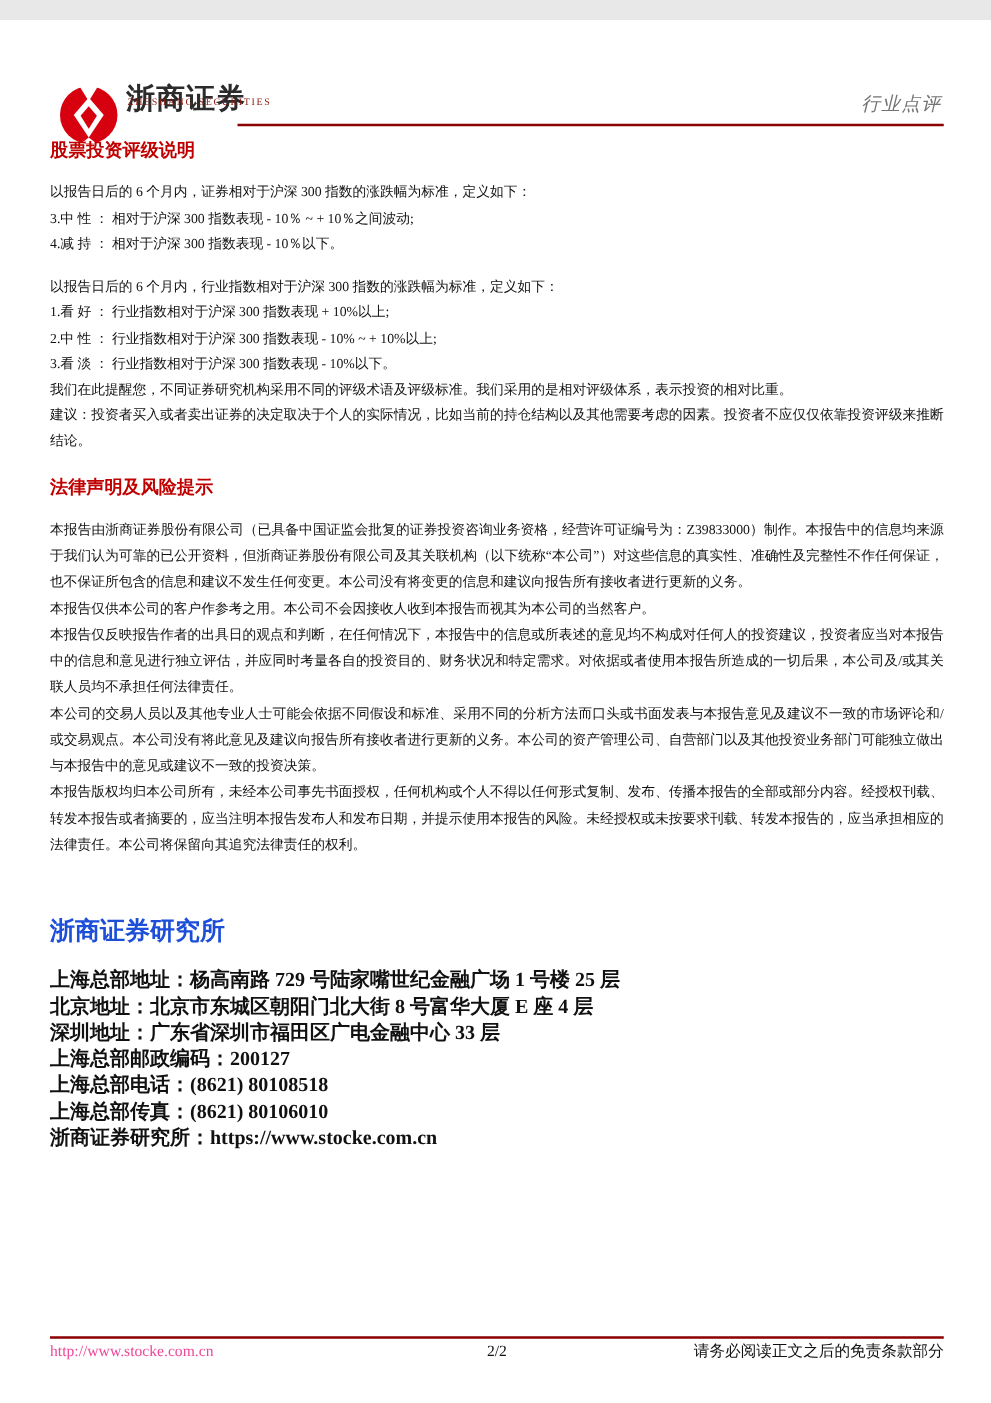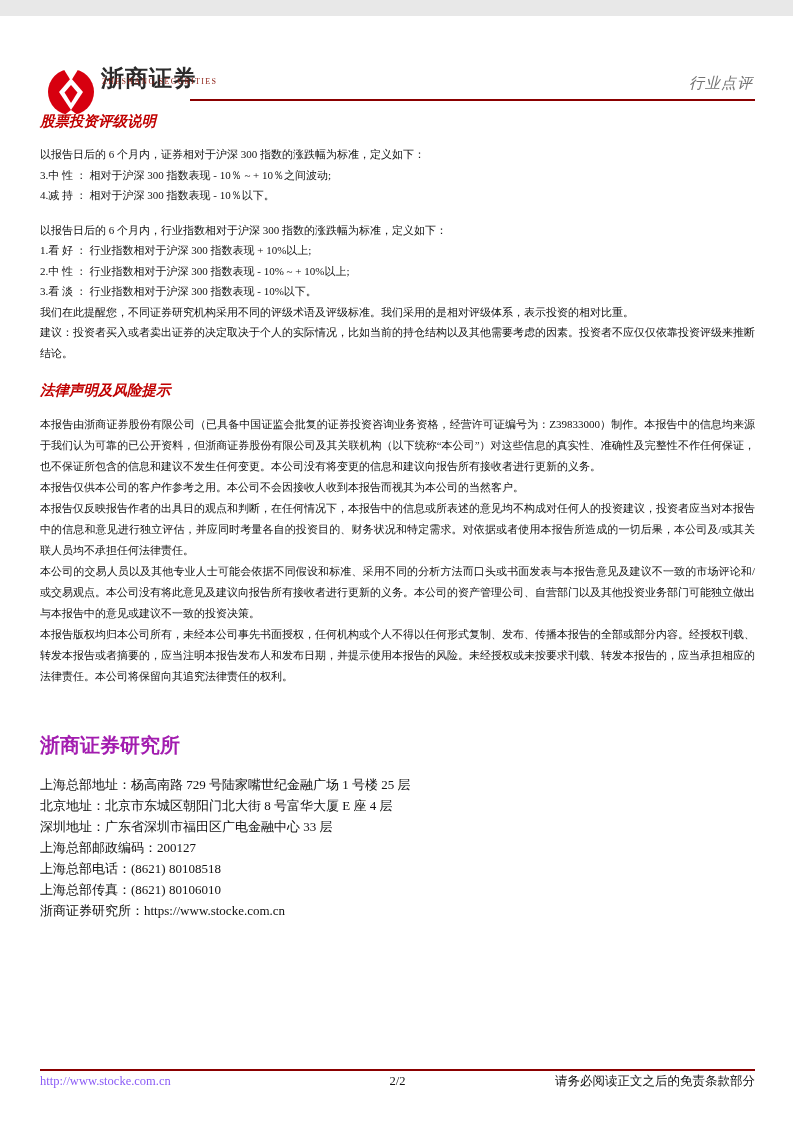--- a/index.html
+++ b/index.html
@@ -27,36 +27,36 @@
   }
   .header-rule{position:absolute;left:190px;right:38px;top:83px;height:2px;background:#8b0000;}
   .doc-type{
     position:absolute;right:40px;top:58px;
     font-size:15px;font-style:italic;color:#737373;letter-spacing:1px;
     white-space:nowrap;
   }
   
   .content{position:absolute;left:40px;right:38px;top:97px;}
   .sec-title{
-    margin:0;color:#c00000;font-weight:bold;font-size:14.5px;line-height:16px;font-style:italic;
+    margin:0;color:#c00000;font-weight:bold;font-size:14.5px;line-height:16px;
   }
   .para{margin:0;font-size:11px;text-align:justify;}
   .rt{line-height:20.5px;}   
   .lt{line-height:21px;}     
   .s1-intro{margin-top:15px;}
   .s2-title{margin-top:24px;}
   .s2-intro{margin-top:14px;}
   .legal-title{margin-top:19px;}
   .legal-first{margin-top:16px;}
   .research-title{
-    margin:46px 0 0 0;color:#a21caf;font-weight:bold;font-size:20px;line-height:24px;
+    margin:46px 0 0 0;color:#1d4ed8;font-weight:bold;font-size:20px;line-height:24px;
   }
   .contacts{margin-top:17px;}
-  .contact-line{margin:0;font-size:13px;line-height:21px;}
-  a.doc-link{color:#8b5cf6;text-decoration:none;}
+  .contact-line{margin:0;font-size:16px;line-height:21px;font-weight:bold;}
+  a.doc-link{color:#ec4899;text-decoration:none;}
   
   .footer-rule{position:absolute;left:40px;right:38px;top:1053px;height:2px;background:#8b0000;}
   .footer-bar{
     position:absolute;left:40px;right:38px;top:1057px;
     display:flex;justify-content:space-between;align-items:flex-start;
     font-size:12.5px;line-height:16px;
   }
   .footer-center{position:absolute;left:0;right:0;text-align:center;}
   .footer-left,.footer-right{position:relative;z-index:1;background:transparent;}
 </style>

